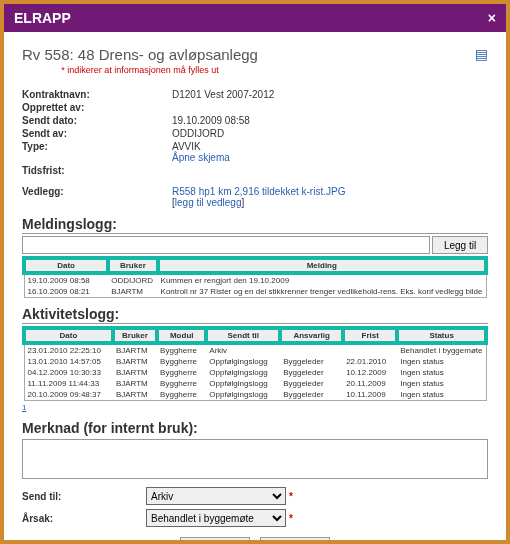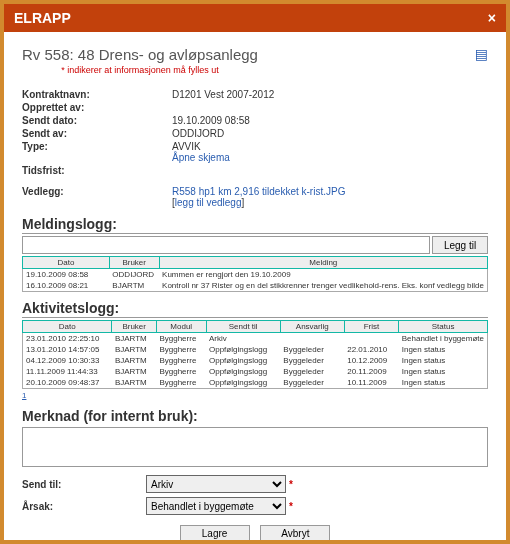--- a/index.html
+++ b/index.html
@@ -12,21 +12,21 @@
   }
   .window {
     width: 510px;
     height: 544px;
     border: 4px solid #d28a2e;
     background: #fff;
     display: flex;
     flex-direction: column;
   }
   .titlebar {
-    background: #c2410c;
+    background: #701a75;
     color: #fff;
     padding: 6px 10px;
     display: flex;
     justify-content: space-between;
     align-items: center;
     font-weight: bold;
     font-size: 14px;
   }
   .close-x {
     cursor: pointer;
@@ -108,24 +108,24 @@
   }
   table.log {
     width: 100%;
     border-collapse: collapse;
     font-size: 8px;
     margin-bottom: 2px;
     border: 1px solid #aaa;
   }
   table.log th {
     background: #eee;
-    font-weight: normal;
+    font-weight: bold;
     padding: 1px 3px;
     text-align: center;
-    border: 1px solid #14b8a6;
+    border: 4px solid #14b8a6;
   }
   table.log td {
     padding: 1px 3px;
     white-space: nowrap;
     overflow: hidden;
   }
   .nav1 {
     color: #2a5db0;
     font-size: 8px;
     text-decoration: underline;

